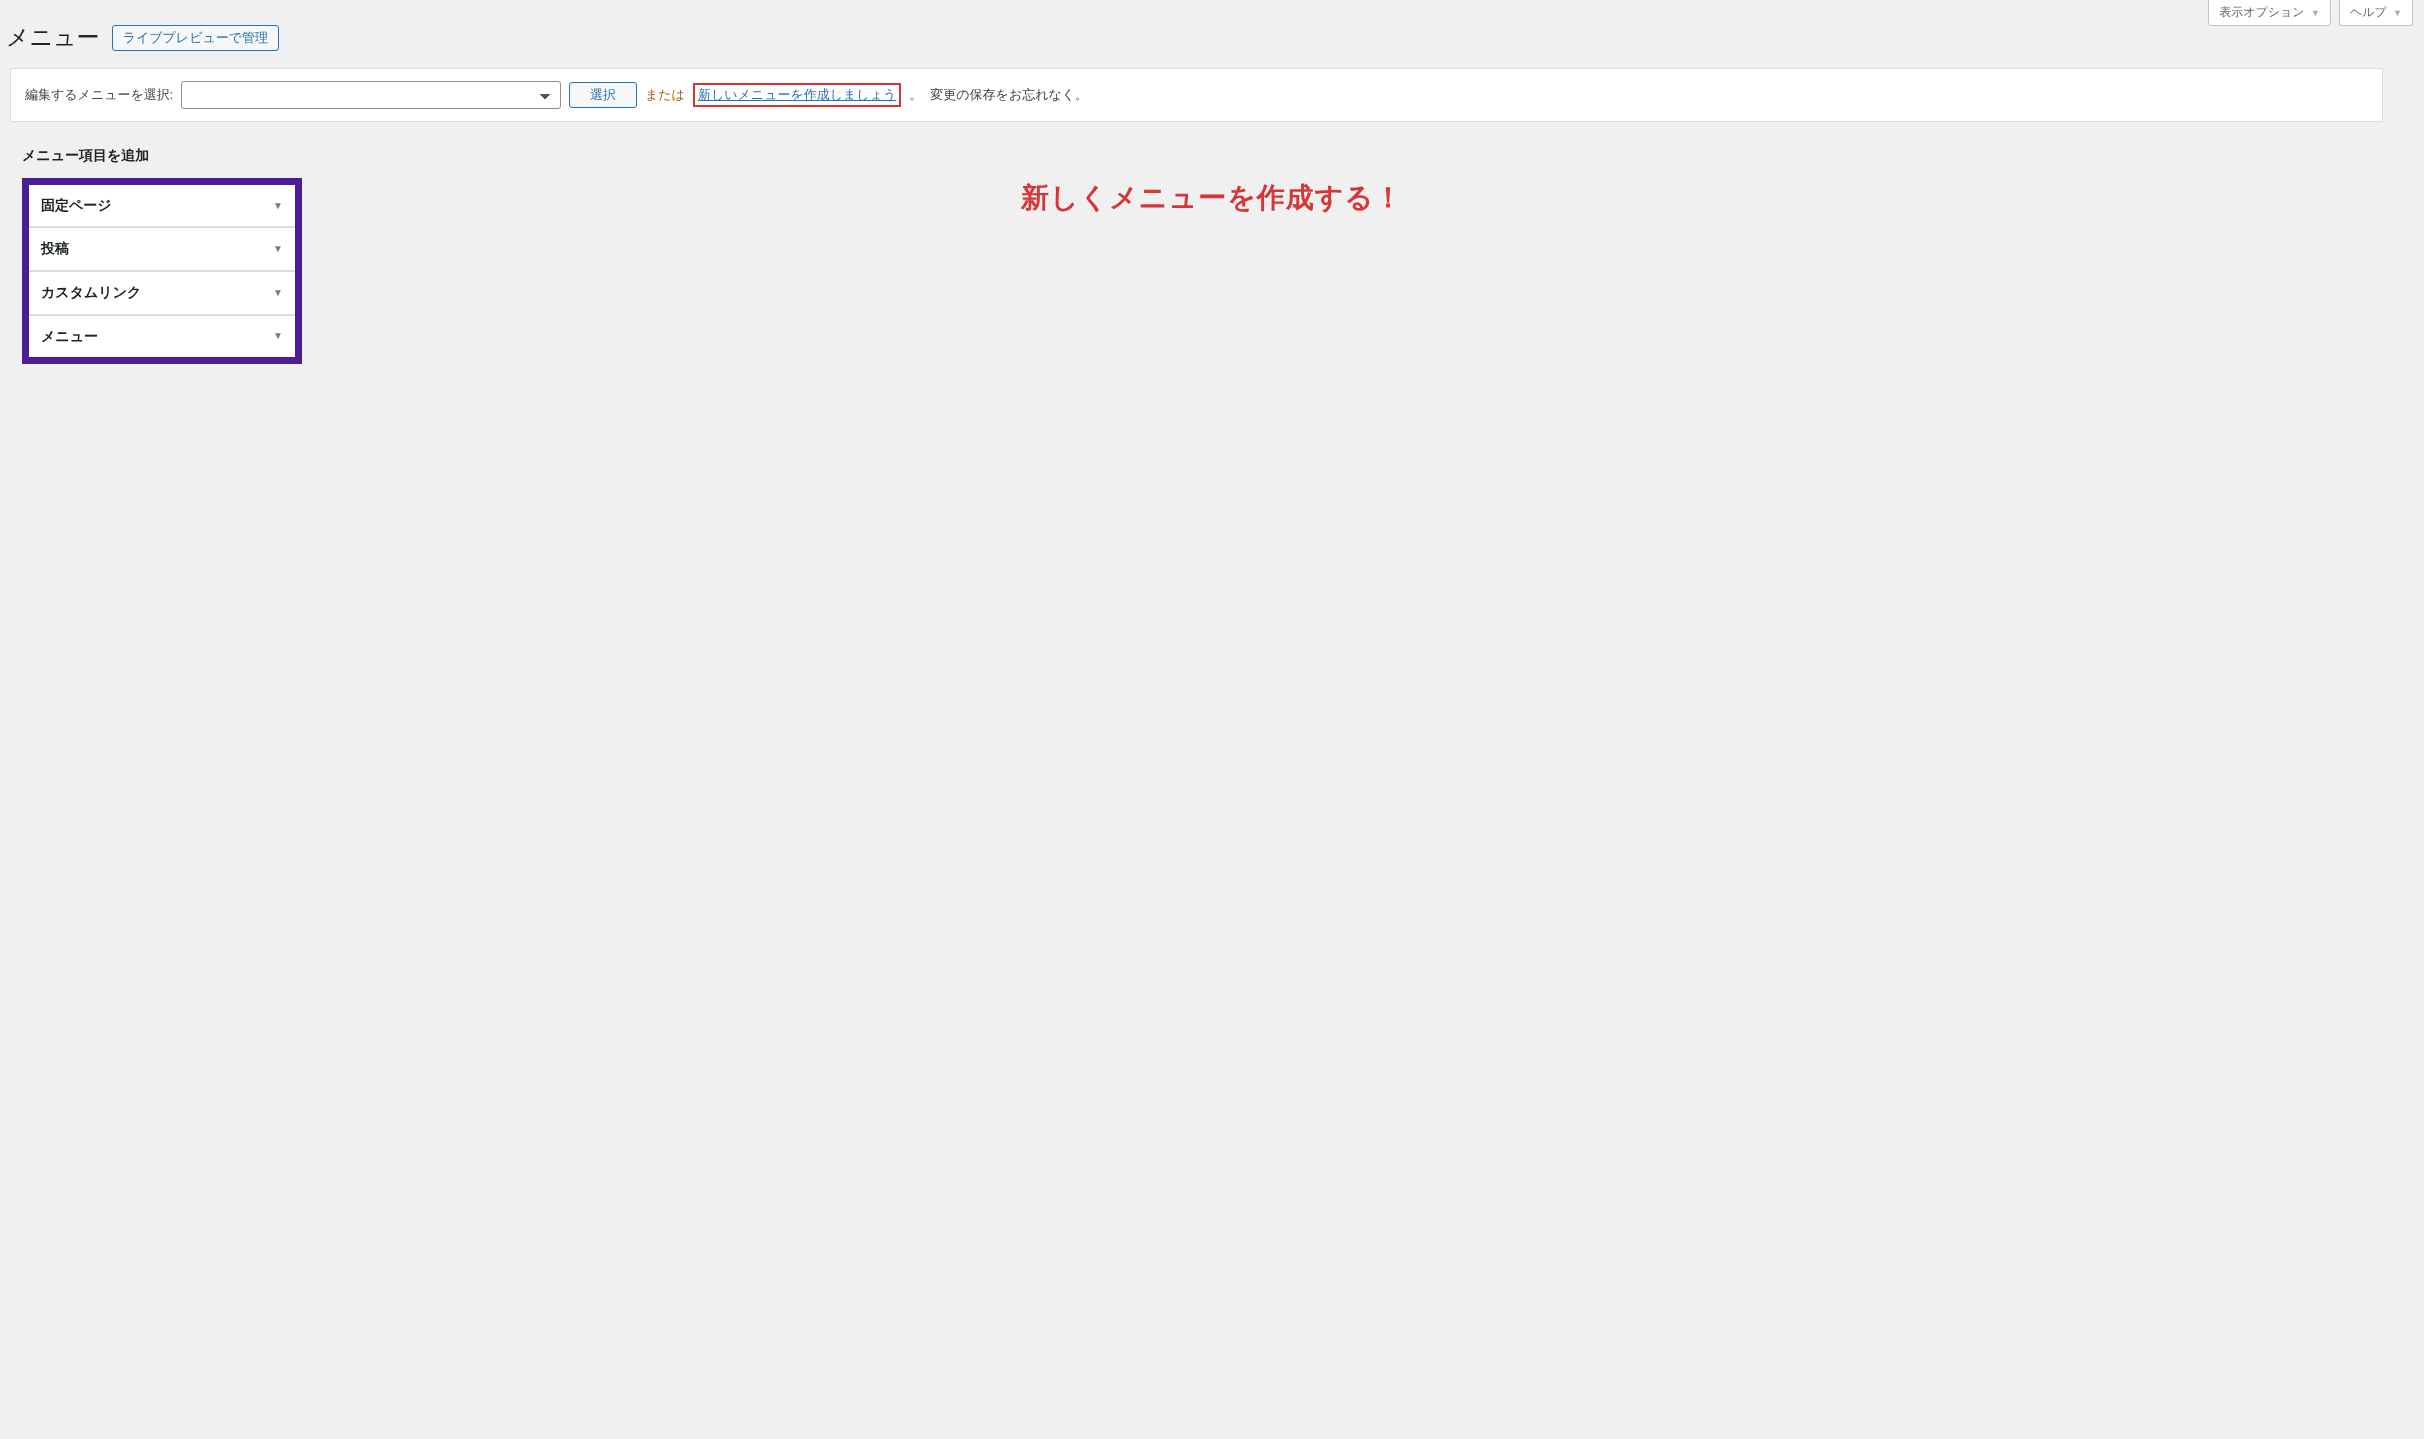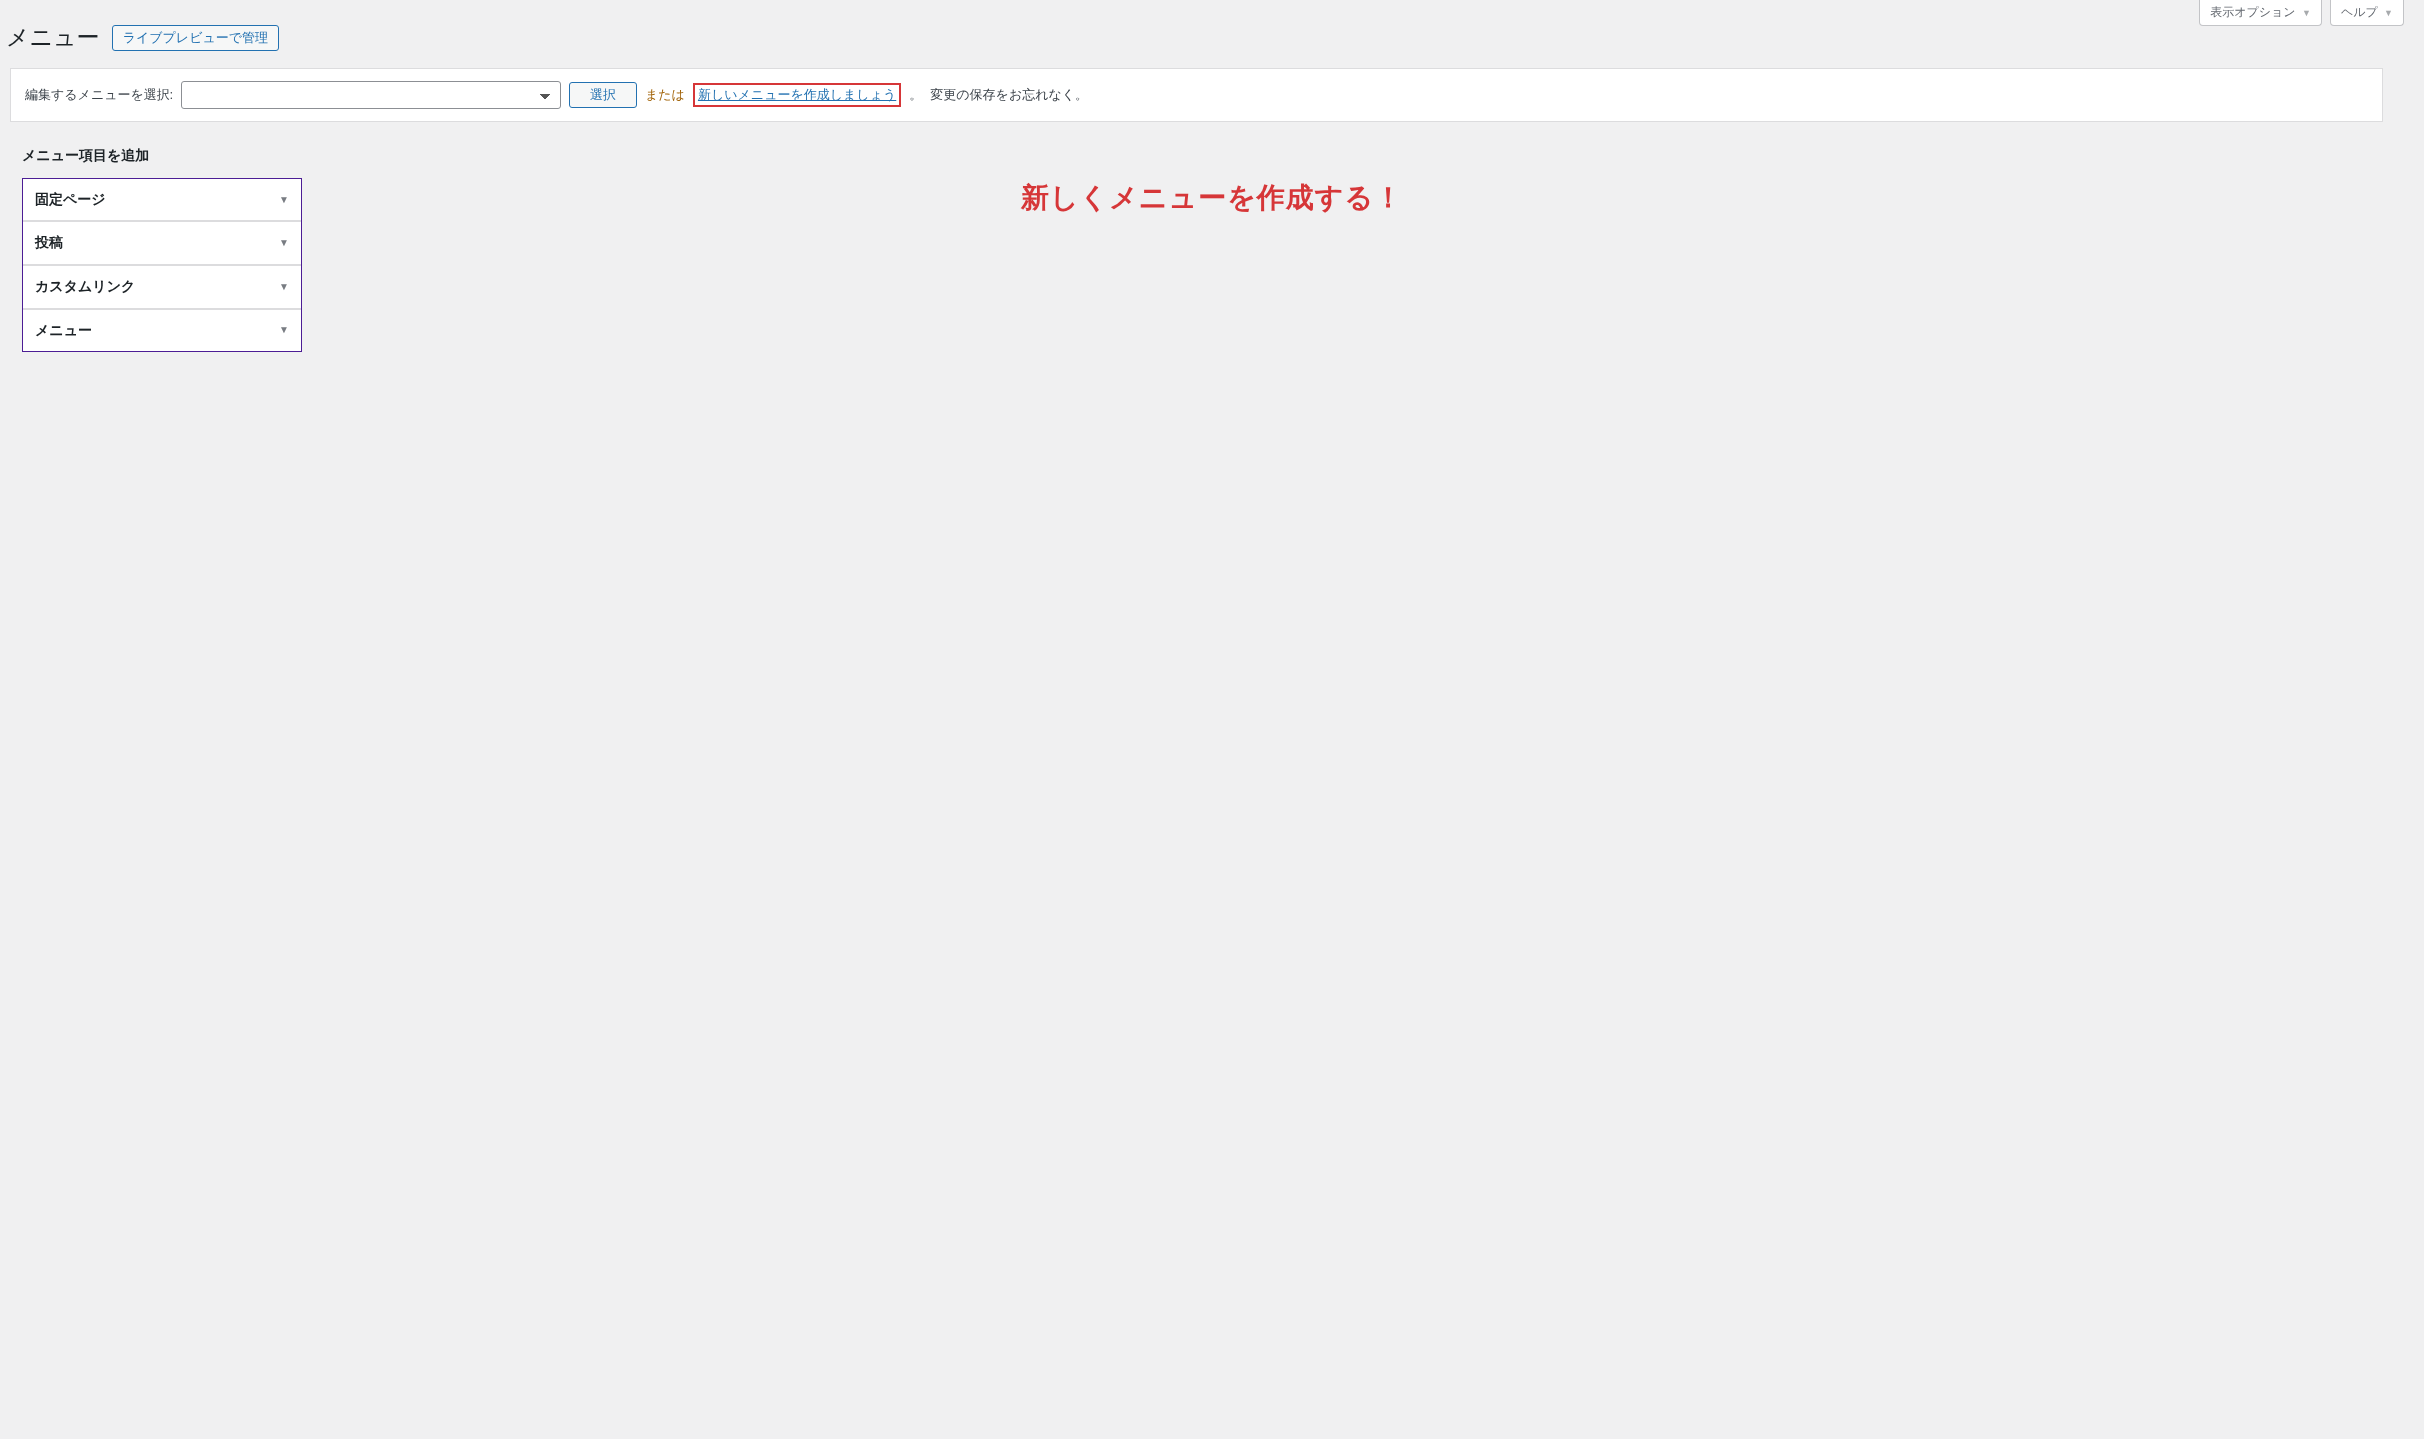--- a/index.html
+++ b/index.html
@@ -8,21 +8,21 @@
     background: #f0f0f1;
     color: #3c434a;
     font-size: 13px;
     line-height: 1.4;
   }
 
   .wrap { padding: 10px 20px 0 2px; }
 
   
   .screen-meta {
-    position: absolute; top: 0; right: 20px;
+    position: absolute; top: 0; right: 11px;
     display: flex; gap: 8px;
   }
   .screen-meta button {
     background: #fff;
     border: 1px solid #c3c4c7;
     border-top: none;
     border-radius: 0 0 4px 4px;
     padding: 4px 10px;
     font-size: 12px;
     color: #646970;
@@ -207,21 +207,21 @@
     </span>
       <span>。</span>
     <span class="save-hint">変更の保存をお忘れなく。</span>
   </div>
 
   <div class="annotation">新しくメニューを作成する！</div>
 
   <div class="columns">
     <div class="col-left">
       <h2>メニュー項目を追加</h2>
-      <div class="accordion-group" style="border:1px solid #4c1d95;">
+      <div class="accordion-group" style="border:7px solid #4c1d95;">
         <div class="acc-header">
           <span>固定ページ</span>
           <span class="tri">▼</span>
         </div>
         <div class="acc-header">
           <span>投稿</span>
           <span class="tri">▼</span>
         </div>
         <div class="acc-header">
           <span>カスタムリンク</span>

